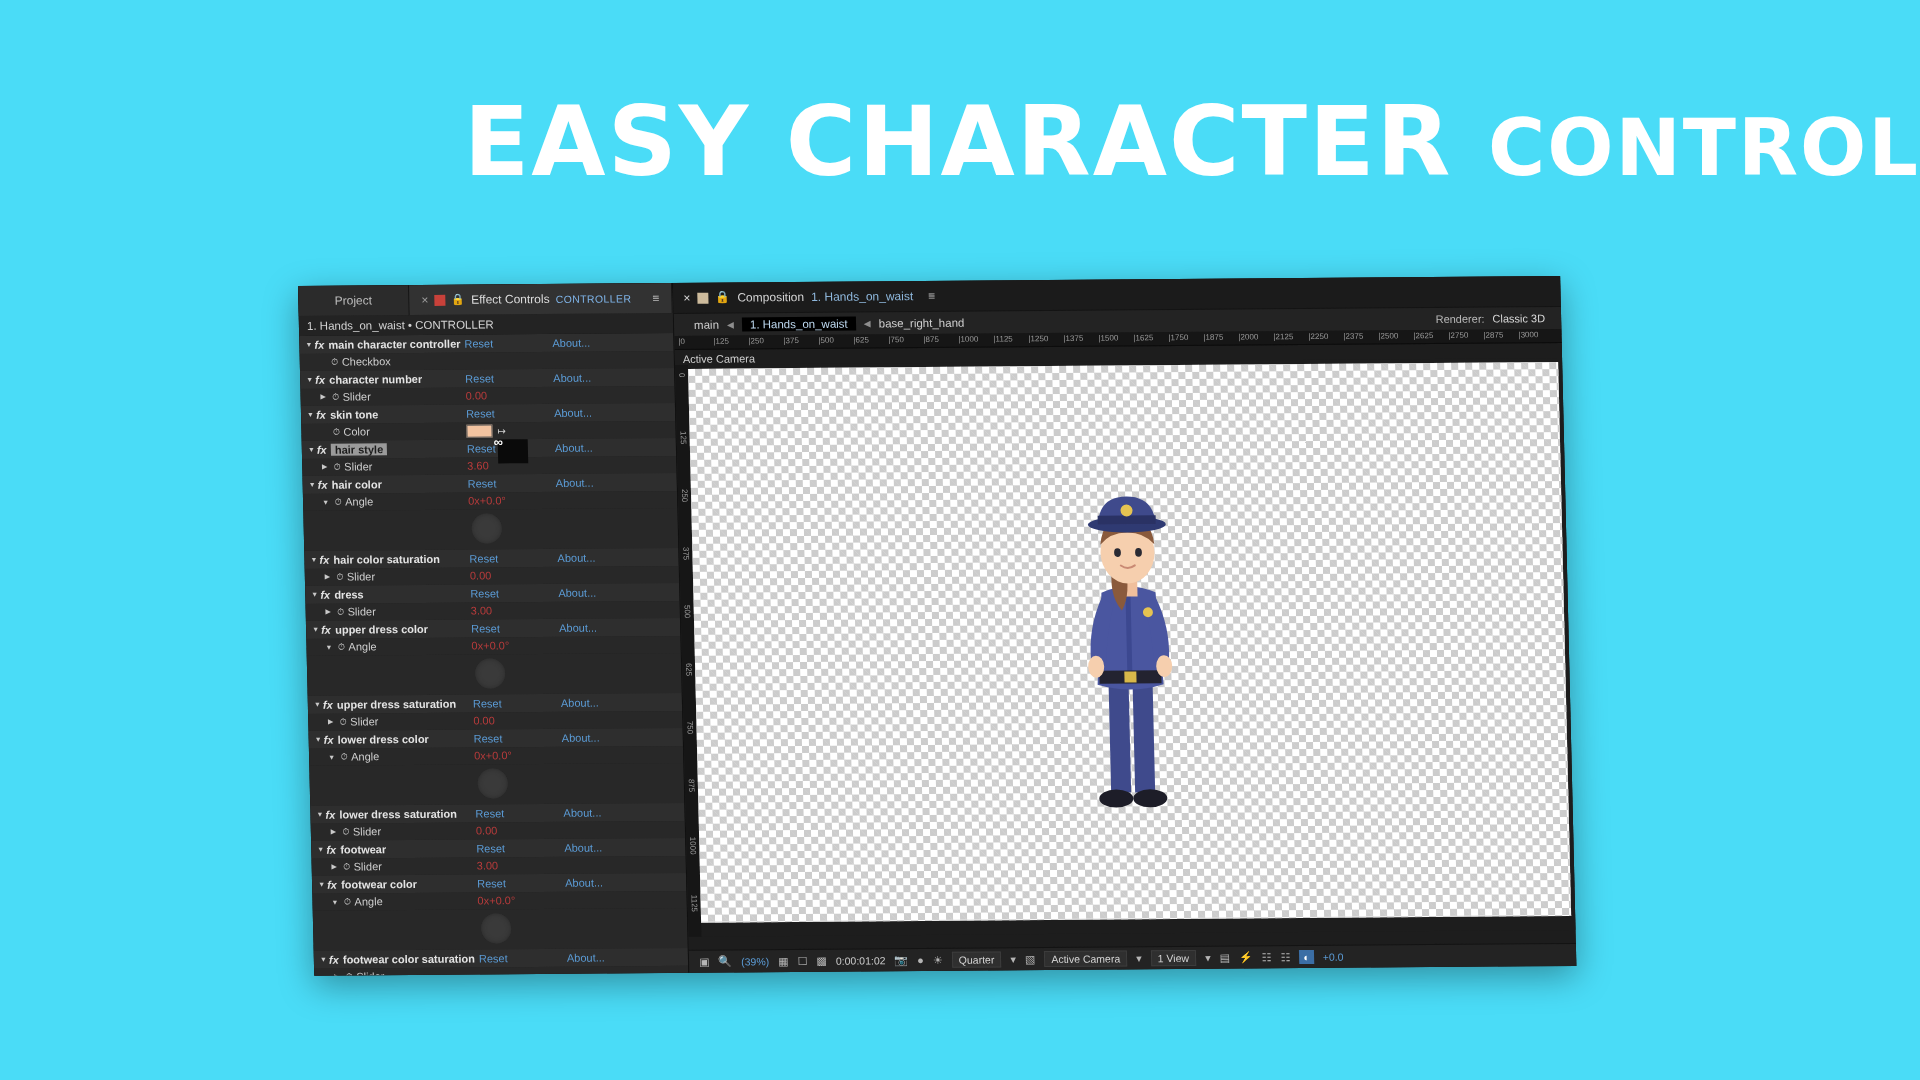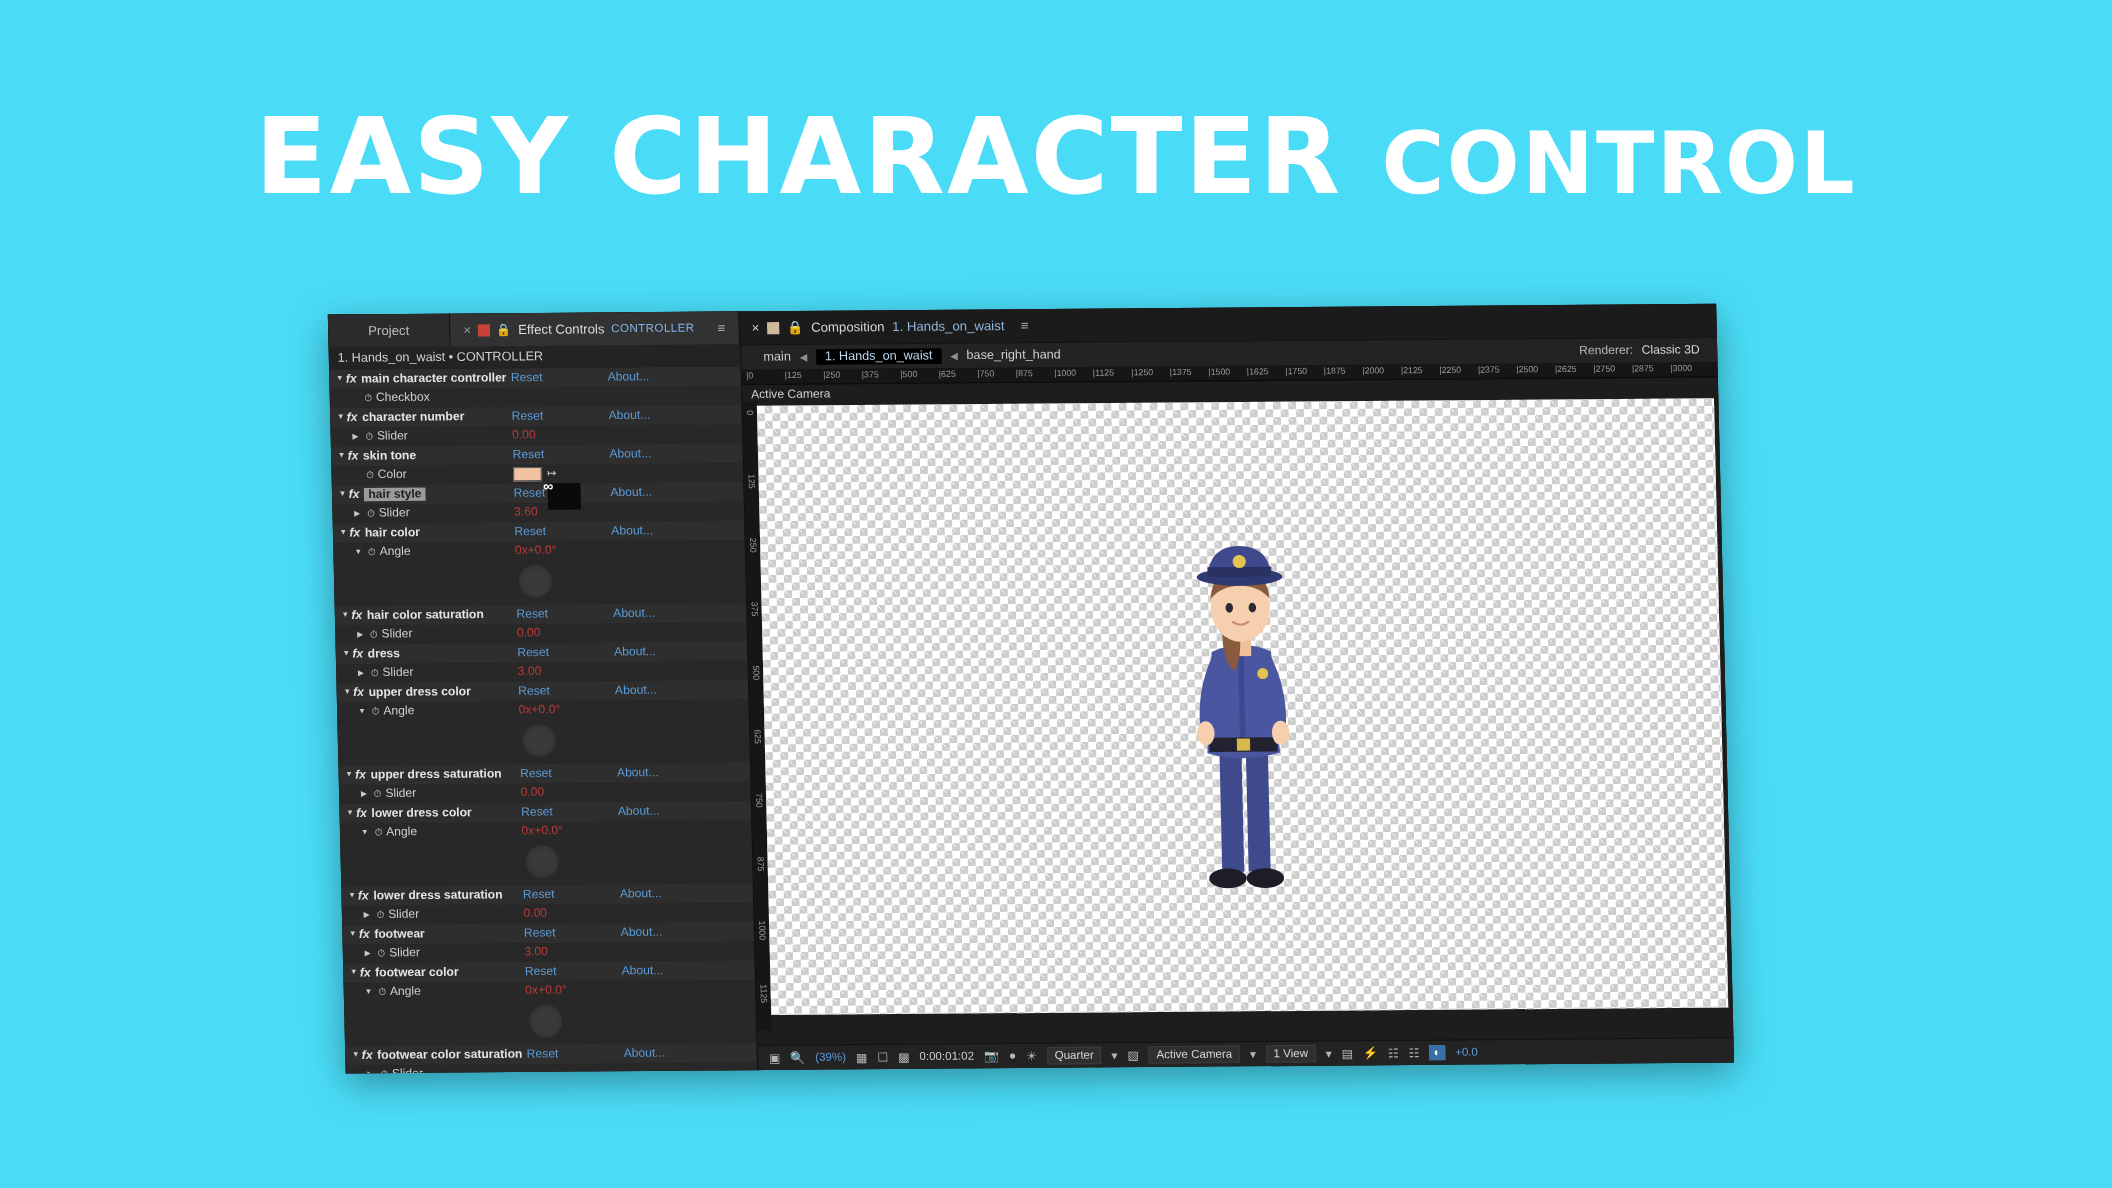--- a/index.html
+++ b/index.html
@@ -4,21 +4,21 @@
 <style>
   html,body{margin:0;padding:0;}
   body{
     width:1920px;height:1080px;overflow:hidden;
     background:#4adcf7;
     font-family:"Liberation Sans",sans-serif;
     position:relative;
   }
   
   #headline{
-    position:absolute;left:0;top:92px;width:1920px;text-align:center;
+    position:absolute;left:0;top:92px;width:1920px;text-align:right;
     color:#ffffff;font-size:96px;font-weight:bold;letter-spacing:2px;
     font-family:"DejaVu Sans",sans-serif;
     line-height:1.05;white-space:nowrap;
   }
   #headline .small{font-size:78px;}
   
   #ae-wrap{
     position:absolute;left:298px;top:286px;width:1262px;height:690px;
     transform:rotate(-1.35deg) skewY(0.9deg);
     transform-origin:0 0;

